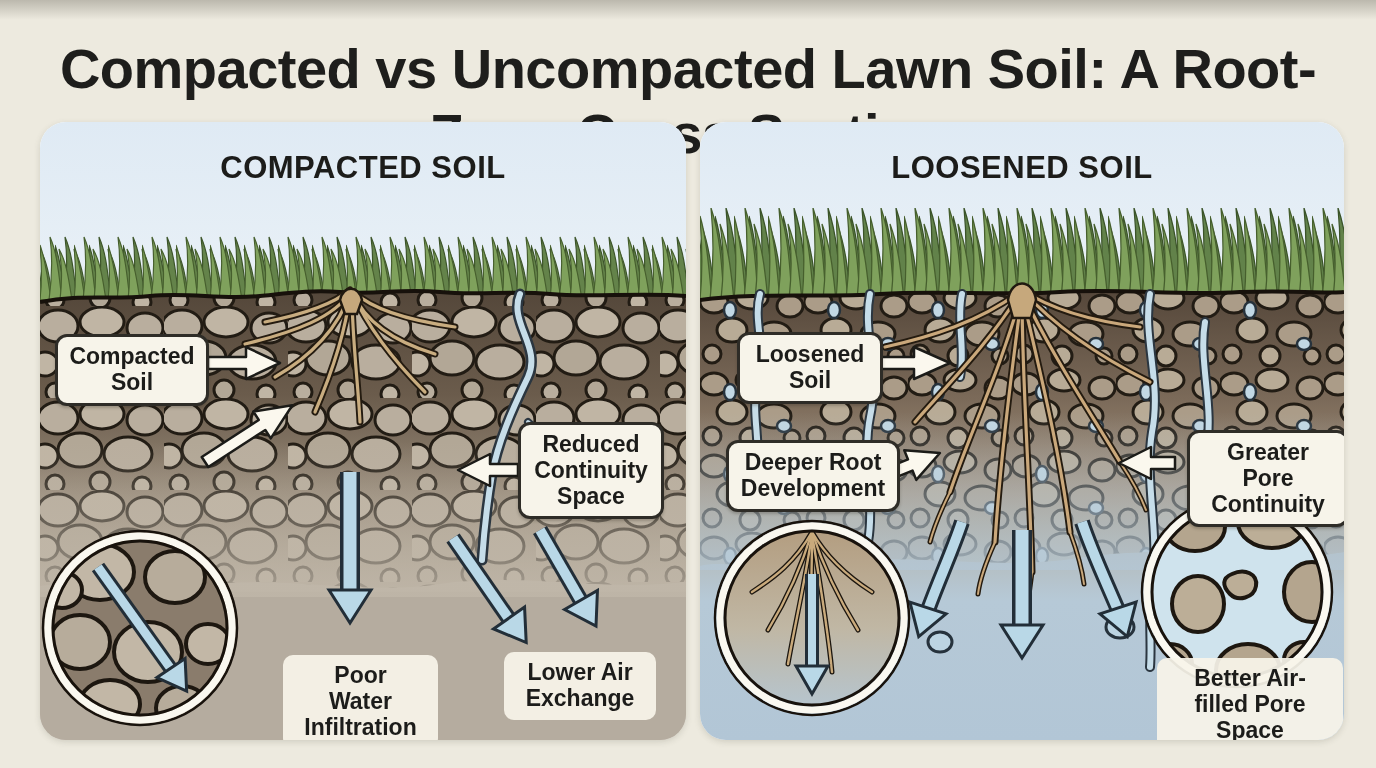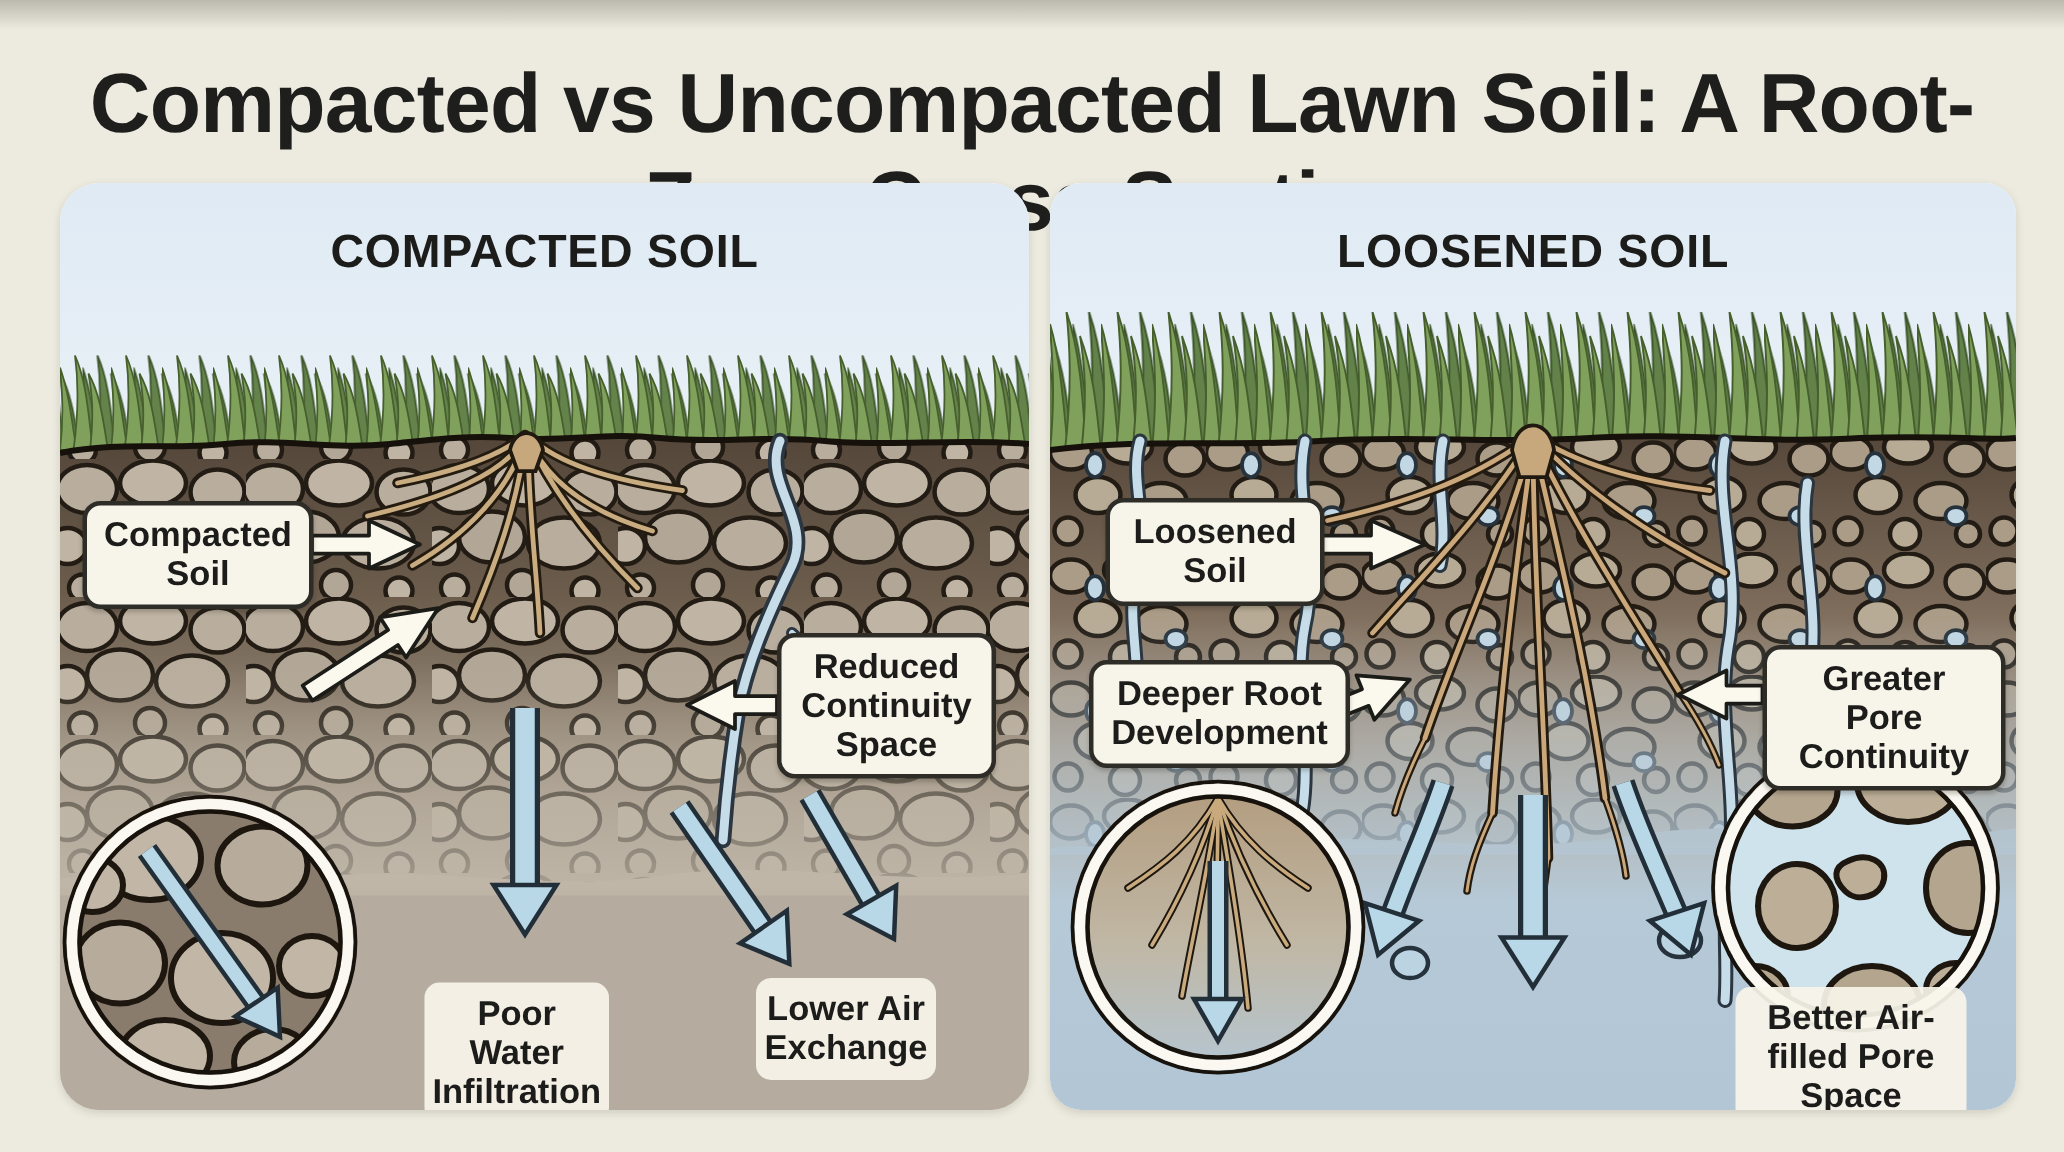--- a/index.html
+++ b/index.html
@@ -13,37 +13,37 @@
     background:linear-gradient(to bottom,rgba(60,55,45,.28),rgba(60,55,45,0));pointer-events:none;}
   .page-title{
     position:absolute;left:0;top:36px;width:1376px;text-align:center;
     font-size:56px;font-weight:800;letter-spacing:-.5px;color:#1e1e1c;
   }
   .panel{
     position:absolute;top:122px;height:618px;border-radius:26px;overflow:hidden;
     background:#ffffff;box-shadow:0 2px 6px rgba(80,75,60,.18);
   }
   #panel-left{left:40px;width:646px;}
-  #panel-right{left:700px;width:644px;border-radius:21px;}
+  #panel-right{left:700px;width:644px;}
   .panel svg{position:absolute;left:0;top:0;}
   .panel-header{
     position:absolute;top:28px;left:0;width:100%;text-align:center;
     font-size:31px;font-weight:800;letter-spacing:.5px;color:#1c1c1a;z-index:3;
   }
   .callout{
     position:absolute;z-index:4;
     background:#f7f4ea;border:3px solid #2e2c27;border-radius:12px;
     padding:7px 10px;text-align:center;
     font-size:23px;line-height:1.12;font-weight:600;color:#1c1c1a;
     box-shadow:0 2px 3px rgba(40,35,25,.25);
   }
   .soft-label{
     position:absolute;z-index:4;
     background:rgba(247,244,233,.93);border-radius:10px;
-    padding:8px 4px;text-align:center;
+    padding:8px 20px;text-align:center;
     font-size:23px;line-height:1.12;font-weight:600;color:#1c1c1a;
   }
 </style>
 </head>
 <body>
 
 <div class="top-shade"></div>
 <div class="page-title">Compacted vs Uncompacted Lawn Soil: A Root-Zone Cross Section</div>
 
 <div id="panel-left" class="panel">
@@ -410,15 +410,15 @@
         </g>
       </g>
       <circle cx="537" cy="470" r="95" fill="none" stroke="#18120c" stroke-width="2.5"></circle>
       <circle cx="537" cy="470" r="90" fill="none" stroke="#faf8f0" stroke-width="7"></circle>
       <circle cx="537" cy="470" r="85" fill="none" stroke="#18120c" stroke-width="3"></circle>
     </g>
   </svg>
 
   <div class="callout" style="left:37px;top:210px;width:120px;">Loosened Soil</div>
   <div class="callout" style="left:26px;top:318px;width:148px;">Deeper Root Development</div>
-  <div class="callout" style="left:475px;top:308px;width:136px;">Greater Pore Continuity</div>
+  <div class="callout" style="left:487px;top:308px;width:136px;">Greater Pore Continuity</div>
   <div class="soft-label" style="left:457px;top:536px;width:146px;">Better Air-filled Pore Space</div>
 </div>
 
 </body></html>

